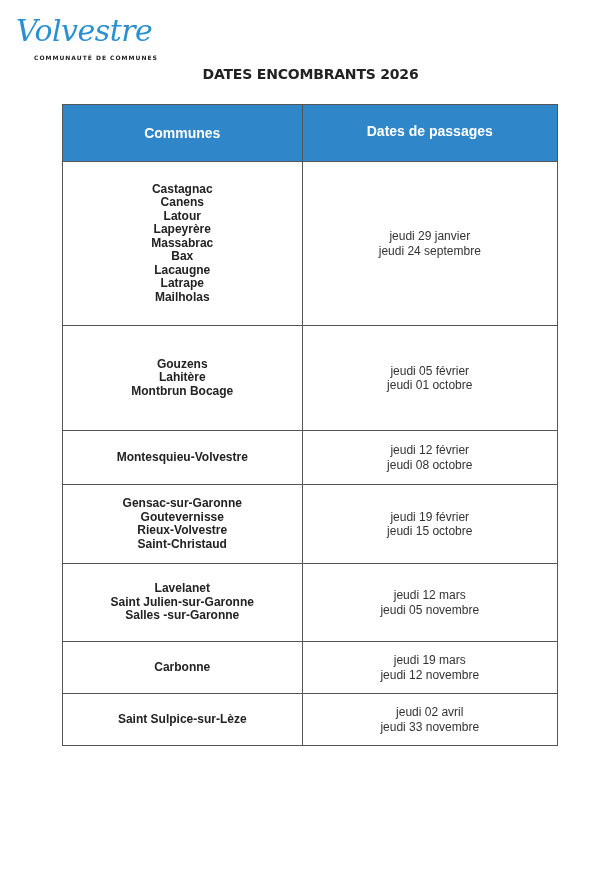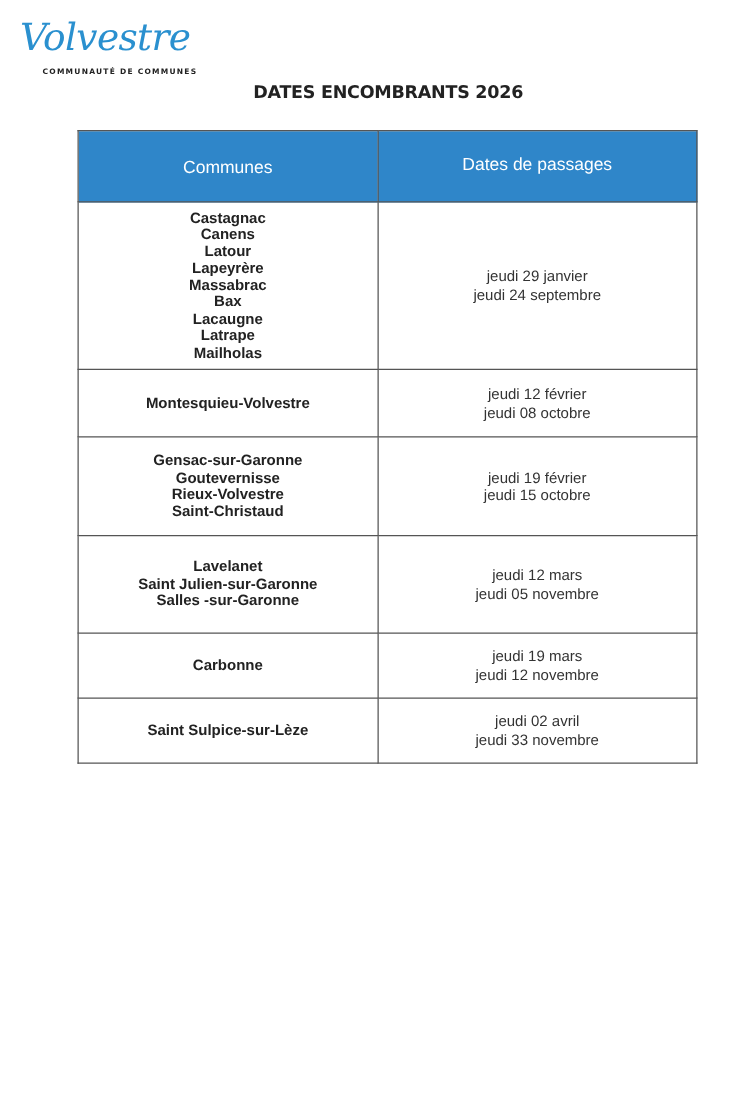--- a/index.html
+++ b/index.html
@@ -3,21 +3,21 @@
 <meta charset="utf-8">
 <style>
   html, body { margin: 0; padding: 0; background: #ffffff; }
   body { width: 601px; height: 889px; position: relative; overflow: hidden; font-family: "Liberation Sans", sans-serif; color: #1f1f1f; }
   .logo { position: absolute; left: 12px; top: 14px; width: 150px; }
   .logo-script { font-family: "DejaVu Serif", serif; font-style: italic; font-size: 30px; color: #2a90cf; letter-spacing: -0.5px; line-height: 34px; margin-left: 4px; }
   .logo-sub { font-family: "DejaVu Sans", sans-serif; font-size: 6px; letter-spacing: 1px; color: #222; margin-left: 22px; margin-top: 6px; font-weight: bold; }
   .doc-title { position: absolute; left: 0; width: 621px; top: 66px; text-align: center; font-family: "DejaVu Sans", sans-serif; font-weight: bold; font-size: 14px; color: #222; letter-spacing: -0.2px; }
   table.schedule { position: absolute; left: 62px; top: 104px; width: 496px; border-collapse: collapse; }
   table.schedule th, table.schedule td { border: 1.5px solid #555; text-align: center; vertical-align: middle; padding: 0; }
-  table.schedule th { background: #2f86c9; color: #ffffff; font-size: 14px; font-weight: normal; height: 52px; }
+  table.schedule th { background: #2f86c9; color: #ffffff; font-size: 14px; font-weight: bold; height: 52px; }
   table.schedule th.col-dates { padding-bottom: 4px; }
   table.schedule col.c1 { width: 240px; }
   table.schedule col.c2 { width: 256px; }
   td.communes { font-weight: bold; font-size: 12px; line-height: 13.5px; color: #222; }
   td.dates { font-size: 12px; line-height: 14.5px; color: #333; }
   .line { display: block; }
 </style>
 </head>
 <body>
 
@@ -33,35 +33,46 @@
       <col class="c1">
       <col class="c2">
     </colgroup>
   <thead>
     <tr>
       <th>Communes</th>
       <th class="col-dates">Dates de passages</th>
     </tr>
   </thead>
   <tbody id="tbody">
-      <tr style="height: 134px;">
+      <tr style="height: 164px;">
         <td class="communes">
           <span class="line">Castagnac</span>
           <span class="line">Canens</span>
           <span class="line">Latour</span>
           <span class="line">Lapeyrère</span>
           <span class="line">Massabrac</span>
           <span class="line">Bax</span>
           <span class="line">Lacaugne</span>
           <span class="line">Latrape</span>
           <span class="line">Mailholas</span>
         </td>
         <td class="dates" style="vertical-align: middle;">
           <span class="line">jeudi 29 janvier</span>
           <span class="line">jeudi 24 septembre</span>
+        </td>
+      </tr>
+      <tr style="height: 105px;">
+        <td class="communes">
+          <span class="line">Gouzens</span>
+          <span class="line">Lahitère</span>
+          <span class="line">Montbrun Bocage</span>
+        </td>
+        <td class="dates">
+          <span class="line">jeudi 05 février</span>
+          <span class="line">jeudi 01 octobre</span>
         </td>
       </tr>
       <tr style="height: 54px;">
         <td class="communes">
           <span class="line">Montesquieu-Volvestre</span>
         </td>
         <td class="dates">
           <span class="line">jeudi 12 février</span>
           <span class="line">jeudi 08 octobre</span>
         </td>

